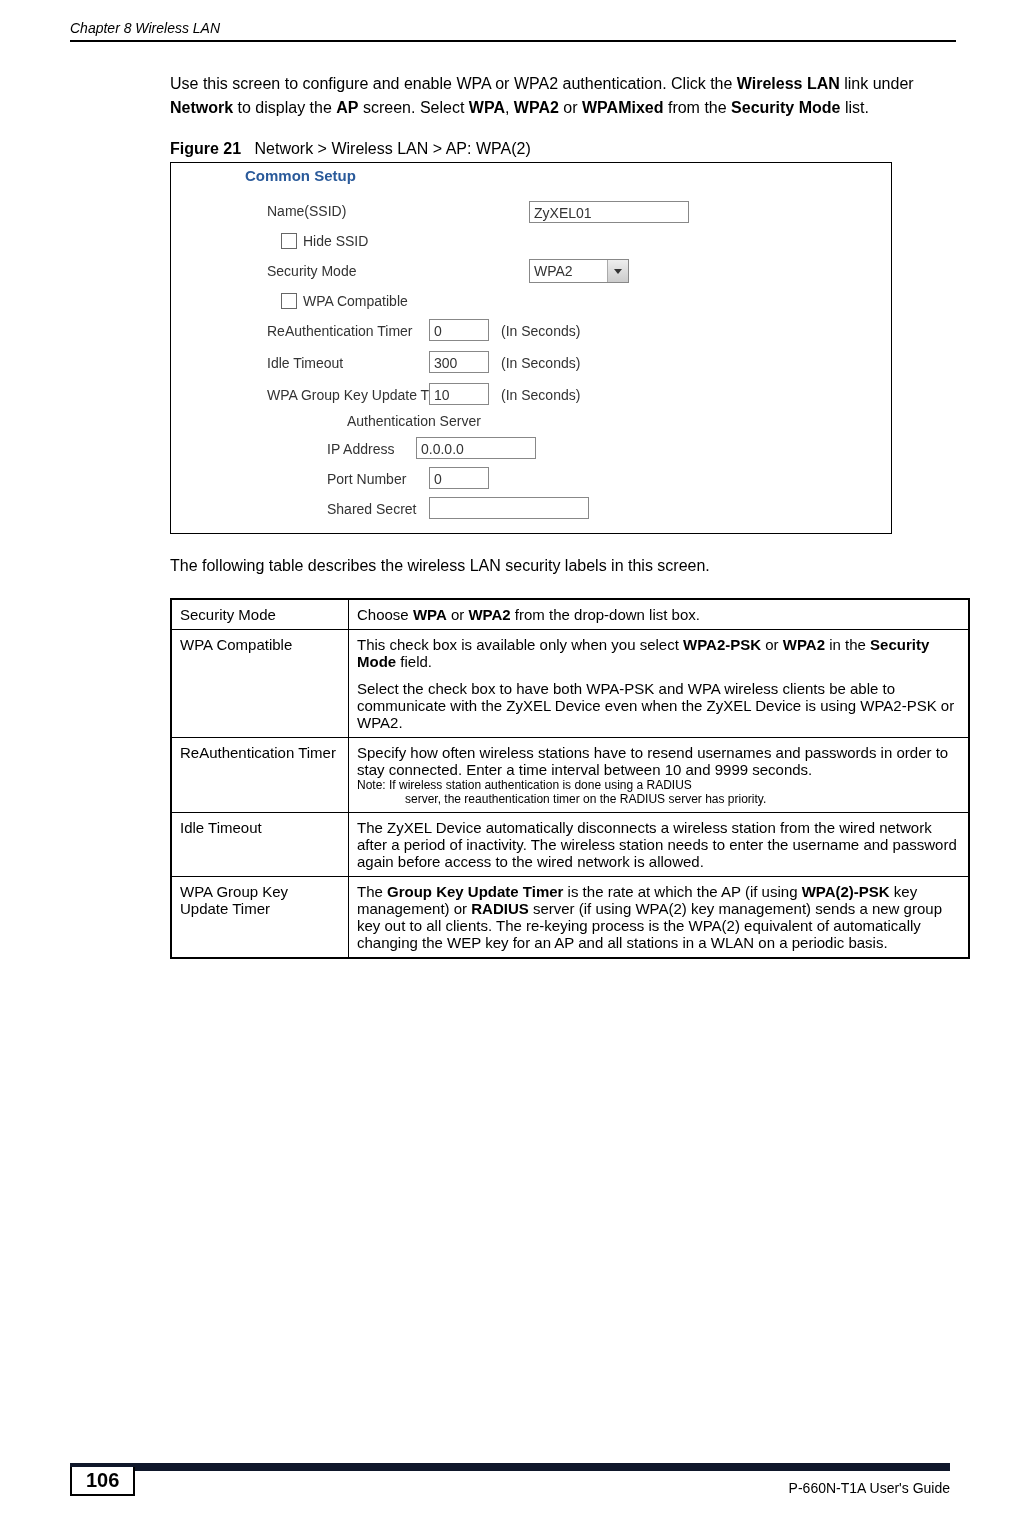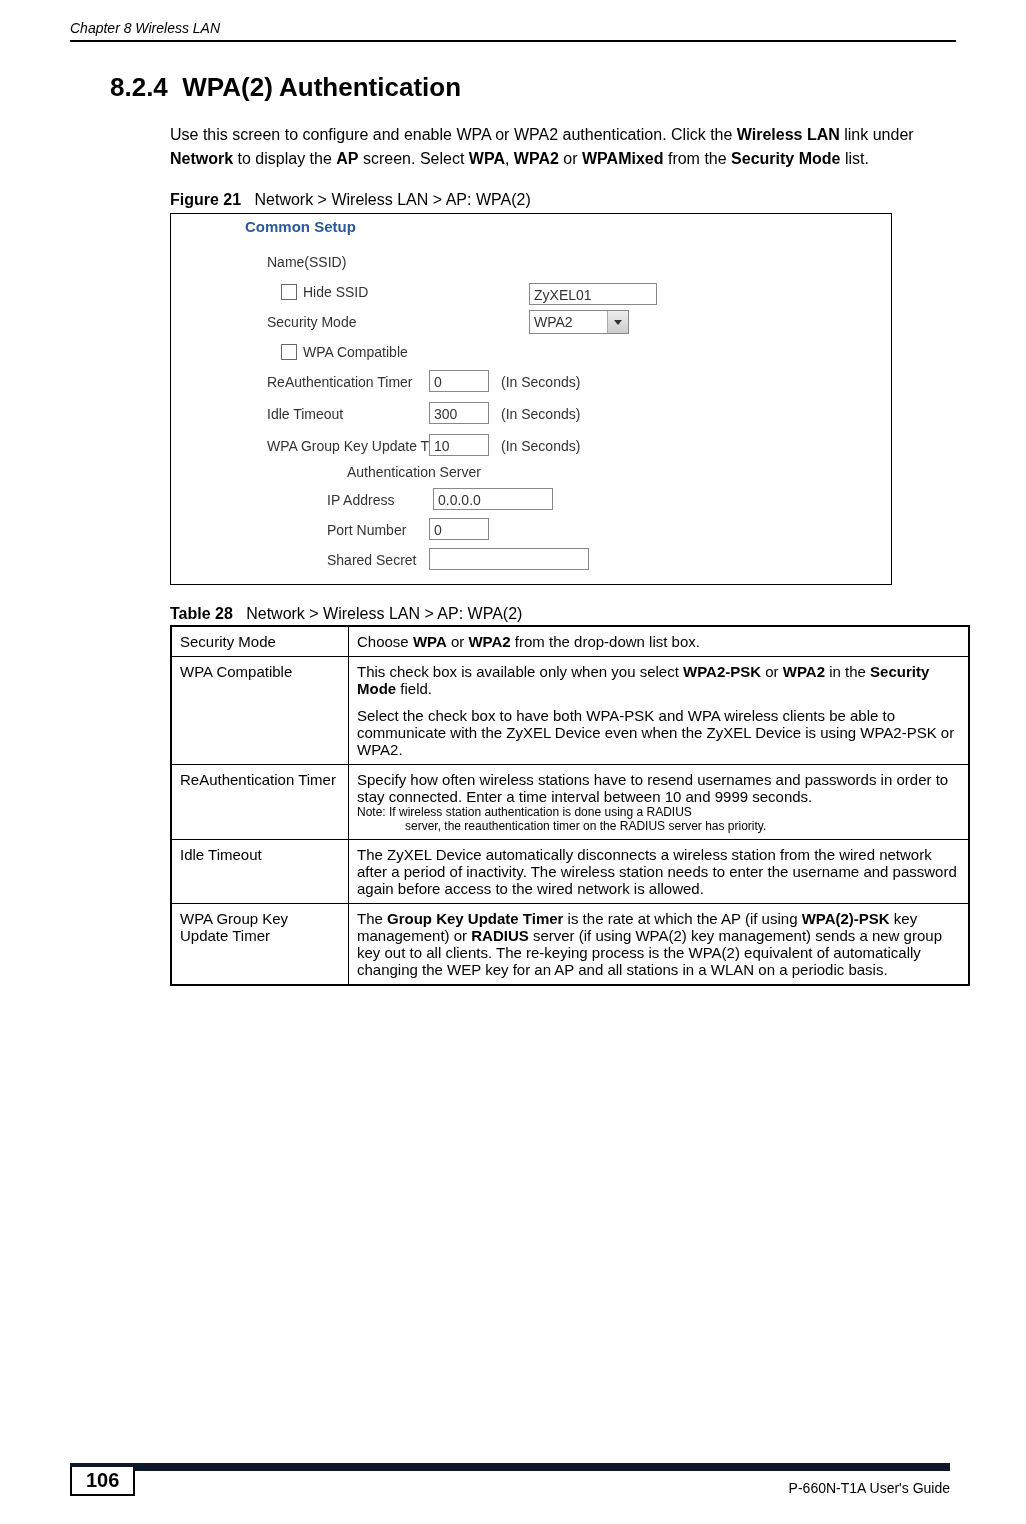--- a/index.html
+++ b/index.html
@@ -171,37 +171,34 @@
 </head>
 <body>
 
 <div class="page">
 
   <div class="running-header">
     <span>Chapter 8 Wireless LAN</span>
     <span></span>
   </div>
 
-  <h2 class="section-heading">
-    <span>8.2.4</span>&nbsp;&nbsp;<span>WPA(2) Authentication</span>
-  </h2>
 
   <p class="body-text">
     <span>Use this screen to configure and enable WPA or WPA2 authentication. Click the </span><b>Wireless LAN</b><span> link under </span><b>Network</b><span> to display the </span><b>AP</b><span> screen. Select </span><b>WPA</b><span>, </span><b>WPA2</b><span> or </span><b>WPAMixed</b><span> from the </span><b>Security Mode</b><span> list.</span>
   </p>
 
   <p class="figure-caption">
     <b>Figure 21</b>&nbsp;&nbsp;&nbsp;<span>Network &gt; Wireless LAN &gt; AP: WPA(2)</span>
   </p>
 
   <div class="figure-box">
     <span class="panel-title">Common Setup</span>
 
     <span class="fig-label" style="top:40px; left:96px;">Name(SSID)</span>
-    <div class="fig-field" style="top:38px; left:358px; width:128px;margin-top:31px;">ZyXEL01</div>
+    <div class="fig-field" style="top:38px; left:358px; width:160px;">ZyXEL01</div>
 
     <span class="fig-checkbox" style="top:70px; left:110px;"></span>
     <span class="fig-label" style="top:70px; left:132px;">Hide SSID</span>
 
     <span class="fig-label" style="top:100px; left:96px;">Security Mode</span>
     <div class="fig-select" style="top:96px; left:358px; width:100px;">
       <span>WPA2</span>
       <span class="caret"></span>
     </div>
 
@@ -216,33 +213,31 @@
     <div class="fig-field" style="top:188px; left:258px; width:60px;">300</div>
     <span class="fig-unit" style="top:192px; left:330px;">(In Seconds)</span>
 
     <span class="fig-label" style="top:224px; left:96px;">WPA Group Key Update Timer</span>
     <div class="fig-field" style="top:220px; left:258px; width:60px;">10</div>
     <span class="fig-unit" style="top:224px; left:330px;">(In Seconds)</span>
 
     <span class="fig-label" style="top:250px; left:176px;">Authentication Server</span>
 
     <span class="fig-label" style="top:278px; left:156px;">IP Address</span>
-    <div class="fig-field" style="top:274px; left:262px; width:120px;">0.0.0.0</div>
+    <div class="fig-field" style="top:274px; left:245px; width:120px;">0.0.0.0</div>
 
     <span class="fig-label" style="top:308px; left:156px;">Port Number</span>
     <div class="fig-field" style="top:304px; left:258px; width:60px;">0</div>
 
     <span class="fig-label" style="top:338px; left:156px;">Shared Secret</span>
     <div class="fig-field" style="top:334px; left:258px; width:160px;"></div>
   </div>
 
-
-  <p class="table-caption">
-    <b>Table 28</b>&nbsp;&nbsp;&nbsp;<span>Network &gt; Wireless LAN &gt; AP: WPA(2)</span>
-  </p>
+  <p class="body-text">The following table describes the wireless LAN security labels in this screen.</p>
+
 
   <table class="desc-table">
     <tbody>
     <tr>
       <td class="label-col">Security Mode</td>
       <td>
         <span>Choose </span><b>WPA</b><span> or </span><b>WPA2</b><span> from the drop-down list box.</span>
       </td>
     </tr>
     <tr>

